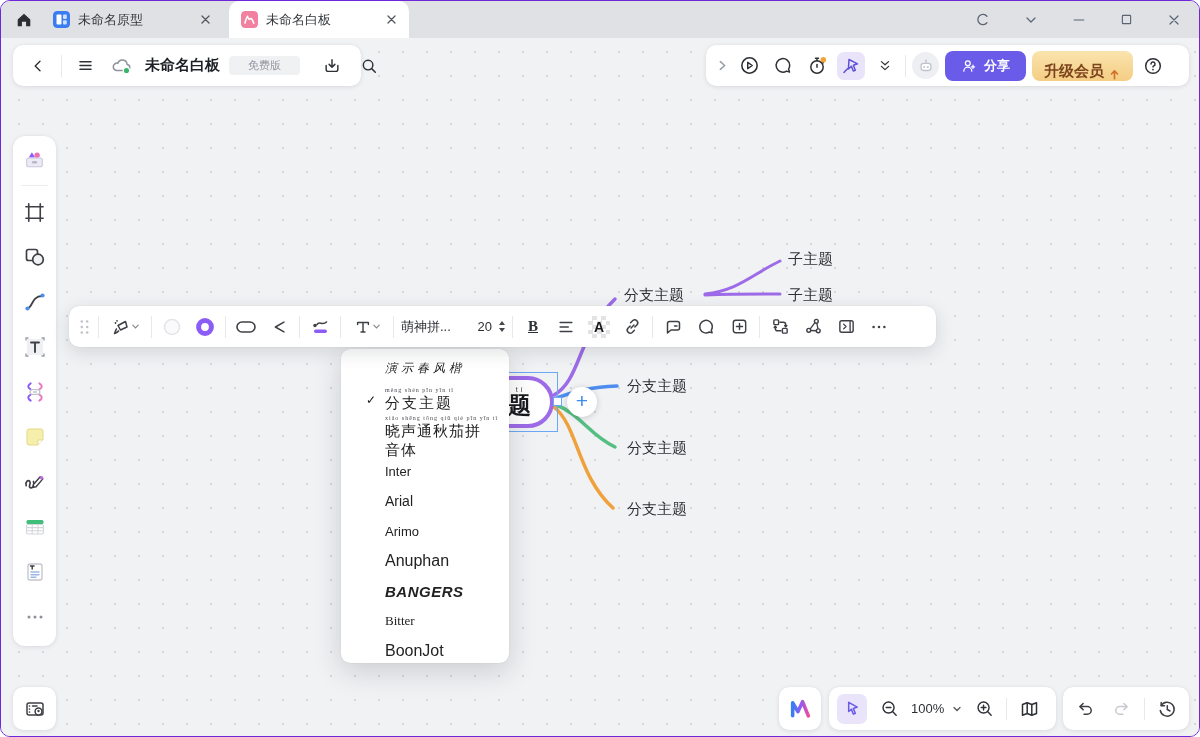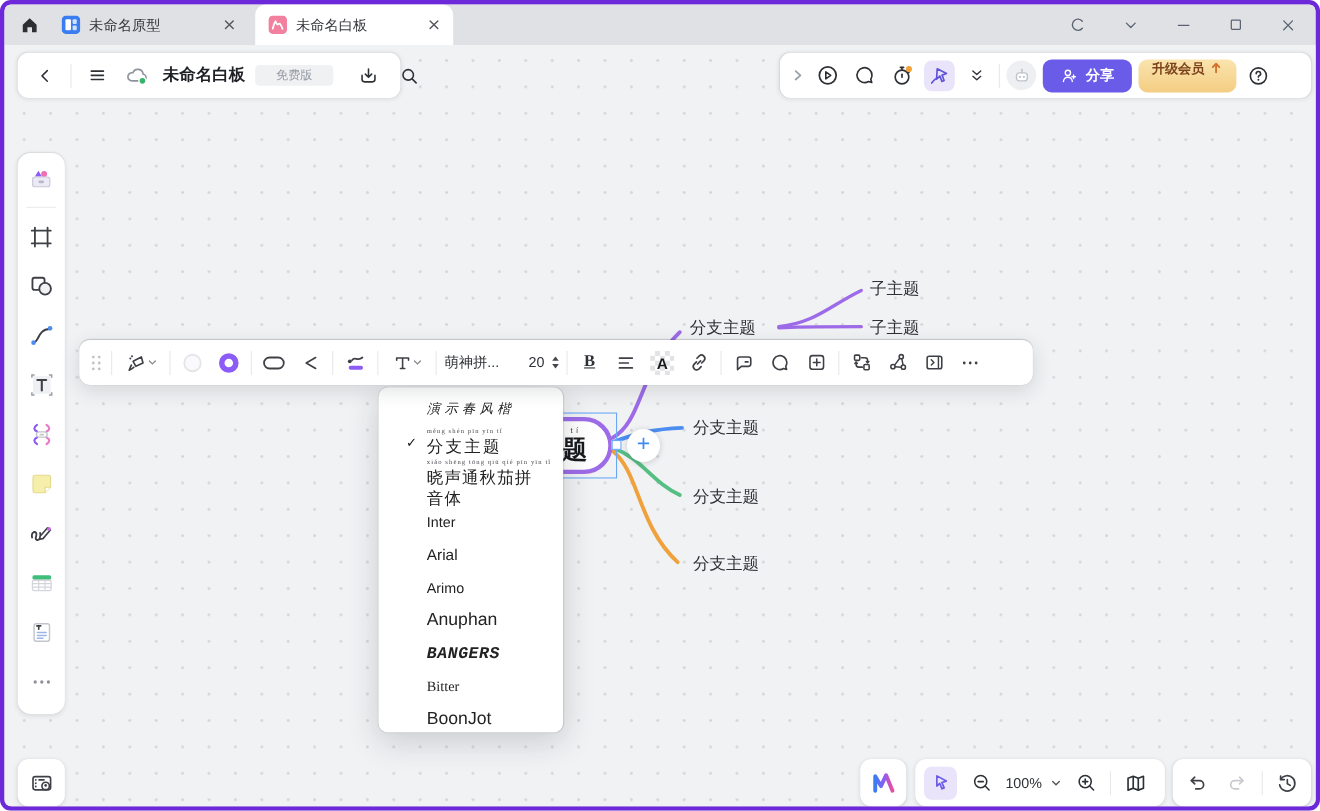--- a/index.html
+++ b/index.html
@@ -1,18 +1,18 @@
 <!DOCTYPE html>
 <html><head>
 <meta charset="utf-8">
 <style>
   * { margin:0; padding:0; box-sizing:border-box; }
   html,body { width:1200px; height:737px; background:#fff; font-family:"Liberation Sans",sans-serif; }
   .window { position:relative; width:1200px; height:737px; border-radius:10px; overflow:hidden;
-            border:4px solid #6d28d9; background:#f1f2f4; }
+            border:1px solid #6d28d9; background:#f1f2f4; }
 
   
   .tabstrip { position:absolute; top:0; left:0; right:0; height:37px; background:#dfe1e5;
               display:flex; align-items:flex-end; }
   .home-btn { position:absolute; left:12px; top:8px; width:22px; height:22px; display:flex; align-items:center; justify-content:center; }
   .tab { position:absolute; top:0; height:37px; display:flex; align-items:center; gap:8px; padding:0 12px;
          font-size:13px; color:#33363b; cursor:default; }
   .tab.t1 { left:40px; width:182px; }
   .tab.t2 { left:228px; width:180px; background:#fff; border-radius:10px 10px 0 0; }
   .tab .lbl { flex:1; white-space:nowrap; overflow:hidden; }
@@ -33,21 +33,21 @@
   
   .hleft { left:12px; top:7px; width:348px; height:41px; display:flex; align-items:center; padding:0 11px; gap:9px; z-index:10; }
   .doc-title { font-size:15px; font-weight:bold; color:#1d2025; white-space:nowrap; }
   .badge { background:#f0f1f3; color:#9499a3; font-size:11px; padding:2px 19px; border-radius:4px; white-space:nowrap; }
 
   
   .hright { left:705px; top:7px; width:483px; height:41px; display:flex; align-items:center; padding:0 10px; gap:6px; z-index:10; }
   .btn-share { height:30px; background:#6a5be8; border-radius:8px; color:#ffffff; font-size:13px; font-weight:bold;
                display:flex; align-items:center; gap:7px; padding:0 16px; }
   .btn-upgrade { height:30px; background:linear-gradient(180deg,#fae4ae,#f4cd83); border-radius:8px; color:#7c431d;
-               font-size:12px; font-weight:bold; display:flex; align-items:flex-start; gap:4px; padding:0 12px; white-space:nowrap; }
+               font-size:15px; font-weight:bold; display:flex; align-items:flex-end; gap:4px; padding:0 12px; white-space:nowrap; }
   .avatar { width:27px; height:27px; border-radius:50%; background:#e8eaee; display:flex; align-items:center; justify-content:center; opacity:.75; }
 
   
   .sidebar { left:12px; top:98px; width:43px; height:510px; border-radius:12px; display:flex; flex-direction:column;
              align-items:center; padding:9px 0 8px; gap:17px; z-index:10; }
   .sidebar .dvh { width:27px; height:1px; background:#ececef; margin:-5px 0; }
   .sit { width:28px; height:28px; display:flex; align-items:center; justify-content:center; }
 
   
   .mm-label { position:absolute; font-size:15px; color:#2d3035; white-space:nowrap; z-index:3; }
@@ -82,21 +82,21 @@
   .fitem { position:relative; display:flex; flex-direction:column; justify-content:center; padding-left:28px; color:#222; }
   .fitem .chk { position:absolute; left:9px; top:50%; transform:translateY(-50%); font-size:12px; color:#17191c; }
   .fitem .py { font-size:6px; letter-spacing:1px; color:#4a4d52; line-height:7px; white-space:nowrap; }
   .f-kai     { height:28px; font-family:"Liberation Serif",serif; font-style:italic; font-size:12px; letter-spacing:4px; }
   .f-meng    { height:36px; font-family:"Liberation Serif",serif; font-size:15px; letter-spacing:2px; }
   .f-xiao    { height:38px; font-family:"Liberation Serif",serif; font-size:15px; letter-spacing:1px; }
   .f-inter   { height:30px; font-size:13px; }
   .f-arial   { height:30px; font-size:14px; }
   .f-arimo   { height:30px; font-size:13px; }
   .f-anuphan { height:30px; font-size:16px; }
-  .f-bangers { height:30px; font-size:15px; font-weight:bold; font-style:italic; letter-spacing:.5px;font-family:Liberation Mono, monospace; }
+  .f-bangers { height:30px; font-size:15px; font-weight:bold; font-style:italic; letter-spacing:.5px; }
   .f-bitter  { height:30px; font-family:"Liberation Serif",serif; font-size:13px; }
   .f-boonjot { height:30px; font-size:16px; }
 
   
   .blh { left:12px; top:649px; width:43px; height:43px; display:flex; align-items:center; justify-content:center; z-index:10; }
   .blogo { left:778px; top:649px; width:42px; height:43px; display:flex; align-items:center; justify-content:center; z-index:10; }
   .bzoom { left:828px; top:649px; width:227px; height:43px; display:flex; align-items:center; padding:4px 8px; gap:8px; z-index:10; }
   .bhist { left:1062px; top:649px; width:126px; height:43px; display:flex; align-items:center; justify-content:space-evenly; z-index:10; }
   .zoomtxt { font-size:13px; color:#2d3035; }
   svg { display:block; }

